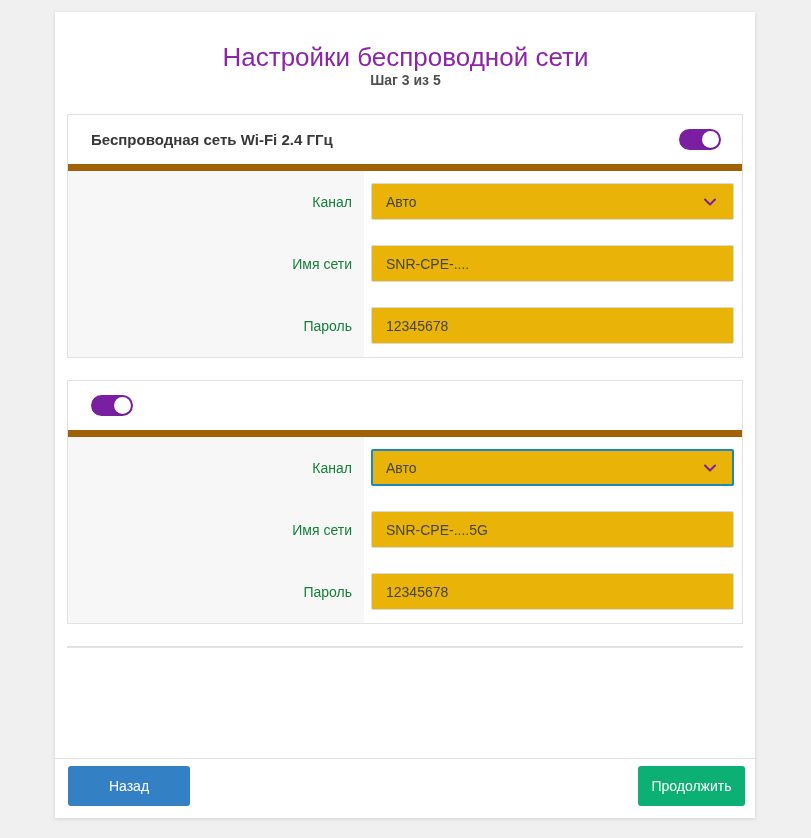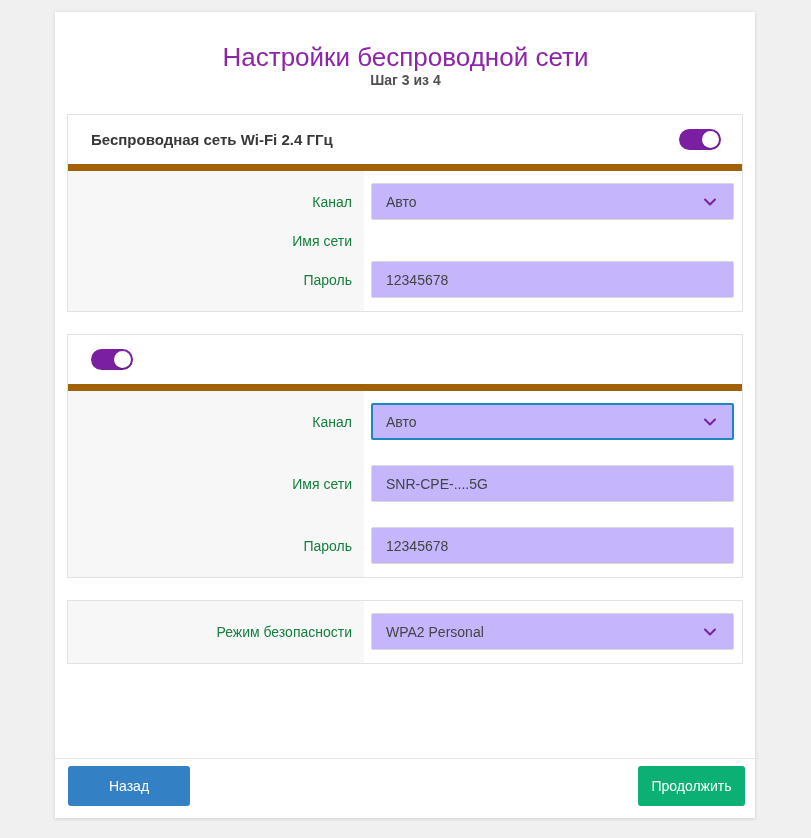--- a/index.html
+++ b/index.html
@@ -69,21 +69,21 @@
     padding:12px 8px 13px 7px;
     box-sizing:border-box;
     background:#fff;
   }
   .field{
     width:100%;height:37px;
     border:1px solid #d9d9d9;border-radius:2px;
     box-sizing:border-box;
     font-size:14px;color:#444;
     padding:0 14px;
-    background:#c4b5fd;
+    background:#eab308;
     font-family:"Liberation Sans", sans-serif;
     outline:none;
   }
   .select{
     display:flex;align-items:center;justify-content:space-between;
     cursor:pointer;
   }
   .select.focused{
     border:2px solid #1b87c4;
     padding:0 13px;
@@ -108,21 +108,21 @@
   .btn-back{background:#3380c4;width:122px;}
   .btn-continue{background:#0caf74;width:107px;}
 </style>
 </head>
 <body>
 
 <div class="card">
 
   <div class="card-header">
     <div class="page-title">Настройки беспроводной сети</div>
-    <div class="step">Шаг 3 из 4</div>
+    <div class="step">Шаг 3 из 5</div>
   </div>
 
   <div class="section">
     <div class="section-header">
       <div class="section-title">Беспроводная сеть Wi-Fi 2.4 ГГц</div>
       <div class="toggle">
         <div class="knob"></div>
       </div>
     </div>
     <div class="section-body">
@@ -132,20 +132,23 @@
           <div class="field select">
             <span>Авто</span>
             <svg class="chev" viewBox="0 0 18 18" fill="none">
                 <polyline points="4,6.5 9,11.5 14,6.5" stroke="#7b1fa2" stroke-width="2" stroke-linecap="round" stroke-linejoin="round"></polyline>
               </svg>
           </div>
         </div>
       </div>
       <div class="row">
         <div class="row-label">Имя сети</div>
+        <div class="row-input">
+          <input class="field" type="text" value="SNR-CPE-...." style="">
+        </div>
       </div>
       <div class="row">
         <div class="row-label">Пароль</div>
         <div class="row-input">
           <input class="field" type="text" value="12345678" style="">
         </div>
       </div>
     </div>
   </div>
 
@@ -176,33 +179,20 @@
       <div class="row">
         <div class="row-label">Пароль</div>
         <div class="row-input">
           <input class="field" type="text" value="12345678" style="">
         </div>
       </div>
     </div>
   </div>
 
   <div class="section">
-    <div class="section-body">
-      <div class="row">
-        <div class="row-label">Режим безопасности</div>
-        <div class="row-input">
-          <div class="field select">
-            <span>WPA2 Personal</span>
-            <svg class="chev" viewBox="0 0 18 18" fill="none">
-                <polyline points="4,6.5 9,11.5 14,6.5" stroke="#7b1fa2" stroke-width="2" stroke-linecap="round" stroke-linejoin="round"></polyline>
-              </svg>
-          </div>
-        </div>
-      </div>
-    </div>
   </div>
 
   <div class="footer">
     <button class="btn btn-back">Назад</button>
     <button class="btn btn-continue">Продолжить</button>
   </div>
 
 </div>
 
 </body></html>

